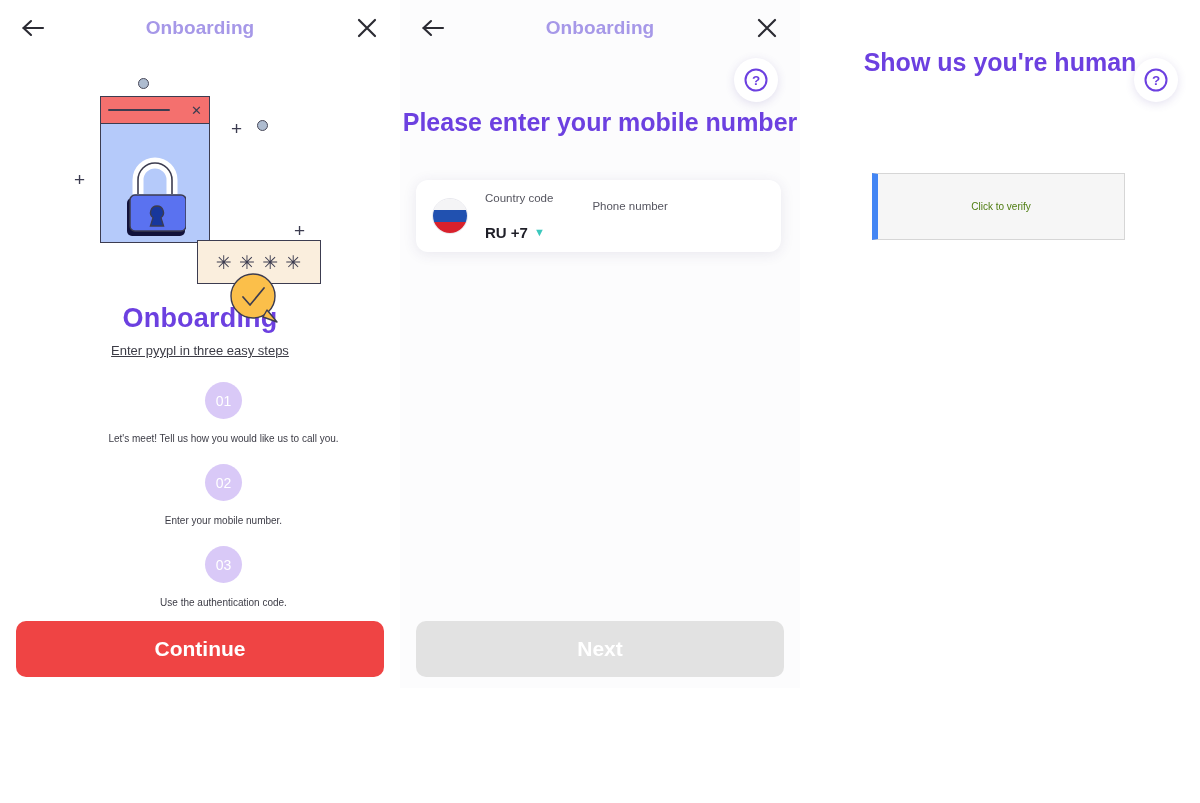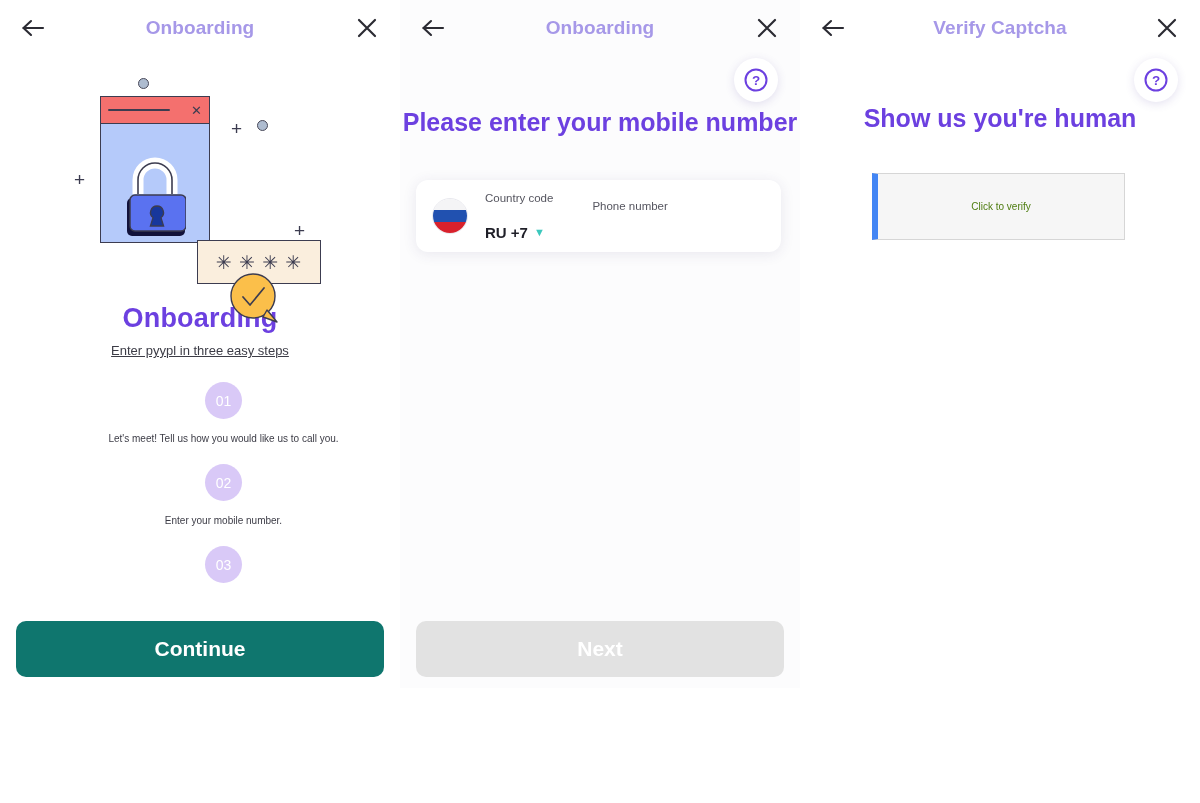--- a/index.html
+++ b/index.html
@@ -69,21 +69,21 @@
   .step-text { font-size: 10px; color: #3c3c46; }
 
   
   .cta {
     position: absolute; left: 16px; right: 16px; bottom: 11px;
     height: 56px; border-radius: 10px; border: none;
     font-size: 21px; font-weight: bold; color: #ffffff;
     display: flex; align-items: center; justify-content: center;
     cursor: pointer; font-family: inherit;
   }
-  .cta-primary { background: #0f766e; }
+  .cta-primary { background: #ef4444; }
   .cta-disabled { background: #e2e2e2; cursor: default; }
 
   
   .s2 { background: #fcfcfd; }
   .s2-head {
     margin-top: 52px; text-align: center;
     font-size: 25px; font-weight: bold; color: #6c40e0;
   }
   .phone-card {
     position: absolute; left: 16px; right: 19px; top: 180px;
@@ -179,20 +179,21 @@
       <div class="step">
         <div class="step-circle">01</div>
         <div class="step-text">Let's meet! Tell us how you would like us to call you.</div>
       </div>
       <div class="step">
         <div class="step-circle">02</div>
         <div class="step-text">Enter your mobile number.</div>
       </div>
       <div class="step">
         <div class="step-circle">03</div>
+        <div class="step-text">Use the authentication code.</div>
       </div>
     </div>
 
     <button class="cta cta-primary">Continue</button>
   </div>
 
   <div class="screen s2">
     <div class="topbar">
       <div class="icon-btn">
         <svg width="24" height="20" viewBox="0 0 24 20">
@@ -233,34 +234,20 @@
       <div class="field field-phone">
         <div class="field-label">Phone number</div>
         <div class="field-value"></div>
       </div>
     </div>
 
     <button class="cta cta-disabled">Next</button>
   </div>
 
   <div class="screen">
-    <div class="topbar">
-      <div class="icon-btn">
-        <svg width="24" height="20" viewBox="0 0 24 20">
-          <path d="M10 3 L2.5 10 L10 17" fill="none" stroke="#2b2b33" stroke-width="2.1" stroke-linecap="round" stroke-linejoin="round"></path>
-          <path d="M2.5 10 H22" fill="none" stroke="#2b2b33" stroke-width="2.1" stroke-linecap="round"></path>
-        </svg>
-      </div>
-      <div class="screen-title">Verify Captcha</div>
-      <div class="icon-btn">
-        <svg width="22" height="22" viewBox="0 0 22 22">
-          <path d="M3 3 L19 19 M19 3 L3 19" stroke="#2b2b33" stroke-width="2.2" stroke-linecap="round"></path>
-        </svg>
-      </div>
-    </div>
 
     <div class="help-badge">
       <svg width="26" height="26" viewBox="0 0 26 26">
         <circle cx="13" cy="13" r="10.5" fill="none" stroke="#6c40e0" stroke-width="2"></circle>
         <text x="13" y="18" text-anchor="middle" font-size="13.5" font-weight="bold" fill="#6c40e0" font-family="Liberation Sans, sans-serif">?</text>
       </svg>
     </div>
 
     <div class="s3-head">Show us you're human</div>
 

